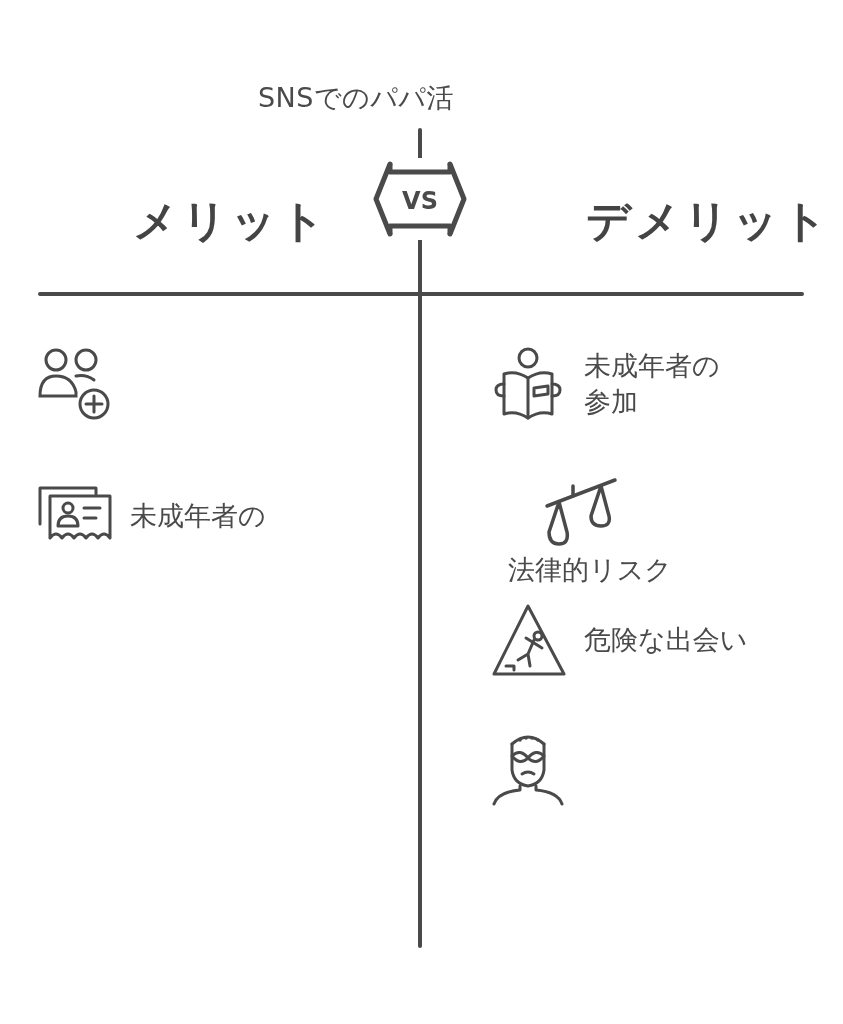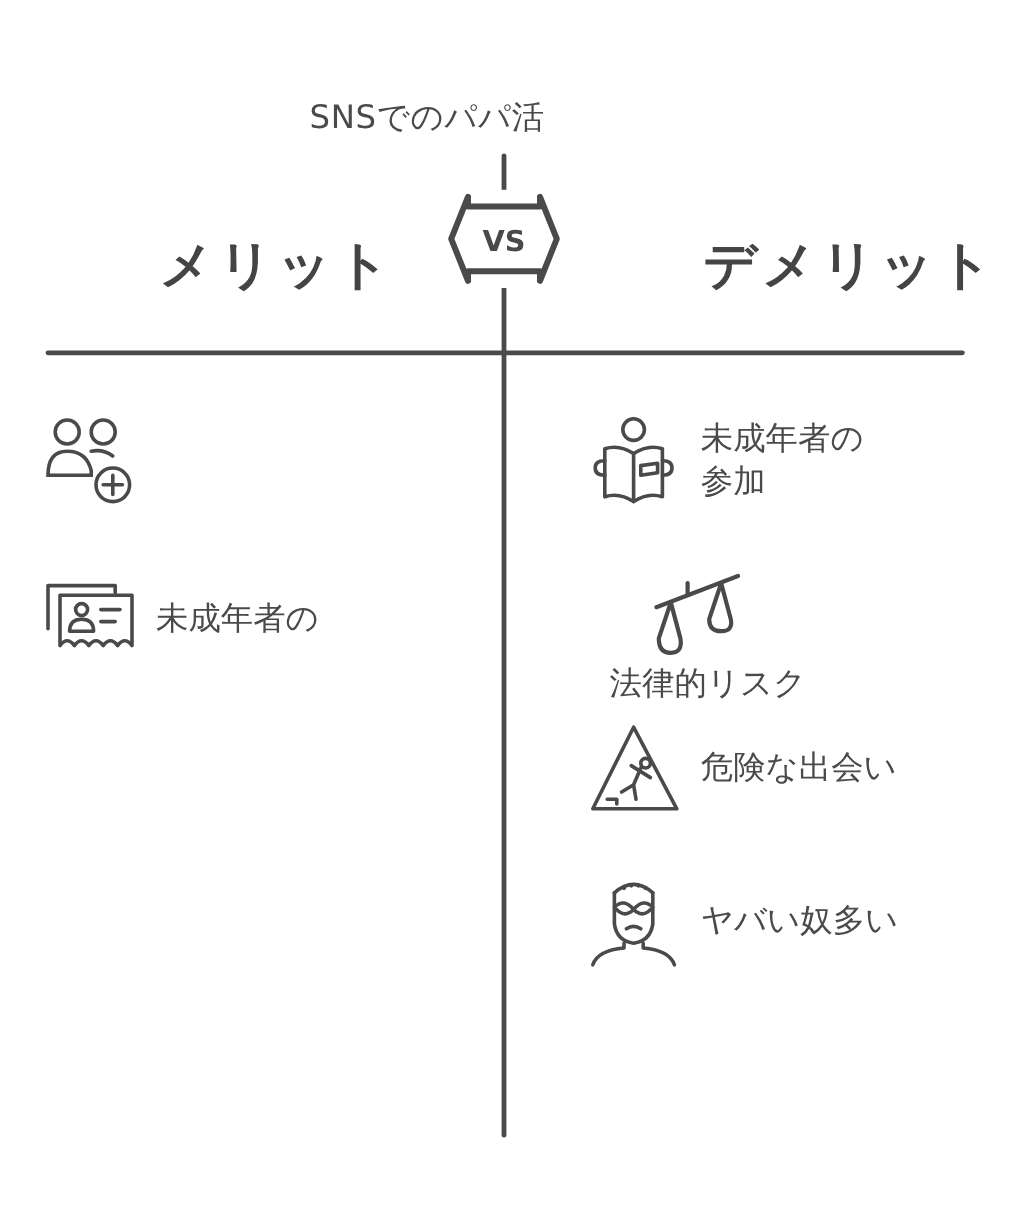--- a/index.html
+++ b/index.html
@@ -130,17 +130,16 @@
         <path d="M30 56 L30 60 Q8 62 4 74 M46 56 L46 60 Q68 62 72 74"></path>
       </g>
       <g fill="#4a4a4a">
         <circle cx="30" cy="10" r="1.8"></circle>
           <circle cx="36" cy="8" r="1.8"></circle>
           <circle cx="42" cy="8" r="1.8"></circle>
           <circle cx="48" cy="10" r="1.8"></circle>
       </g>
     </svg>
   </div>
-  <span class="label">ヤバい奴多い</span>
 </div>
 
 <div class="abs item right" style="top:856px;">
 </div>
 
 </body></html>

